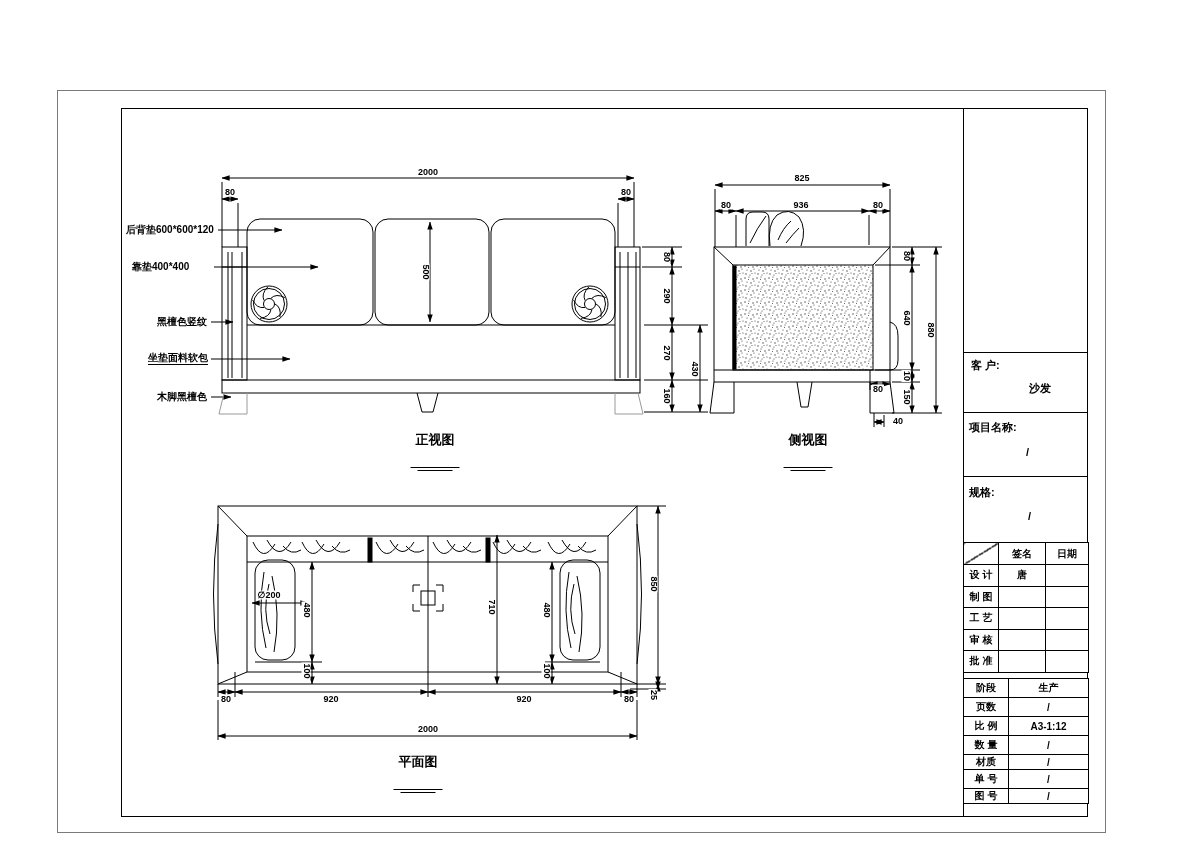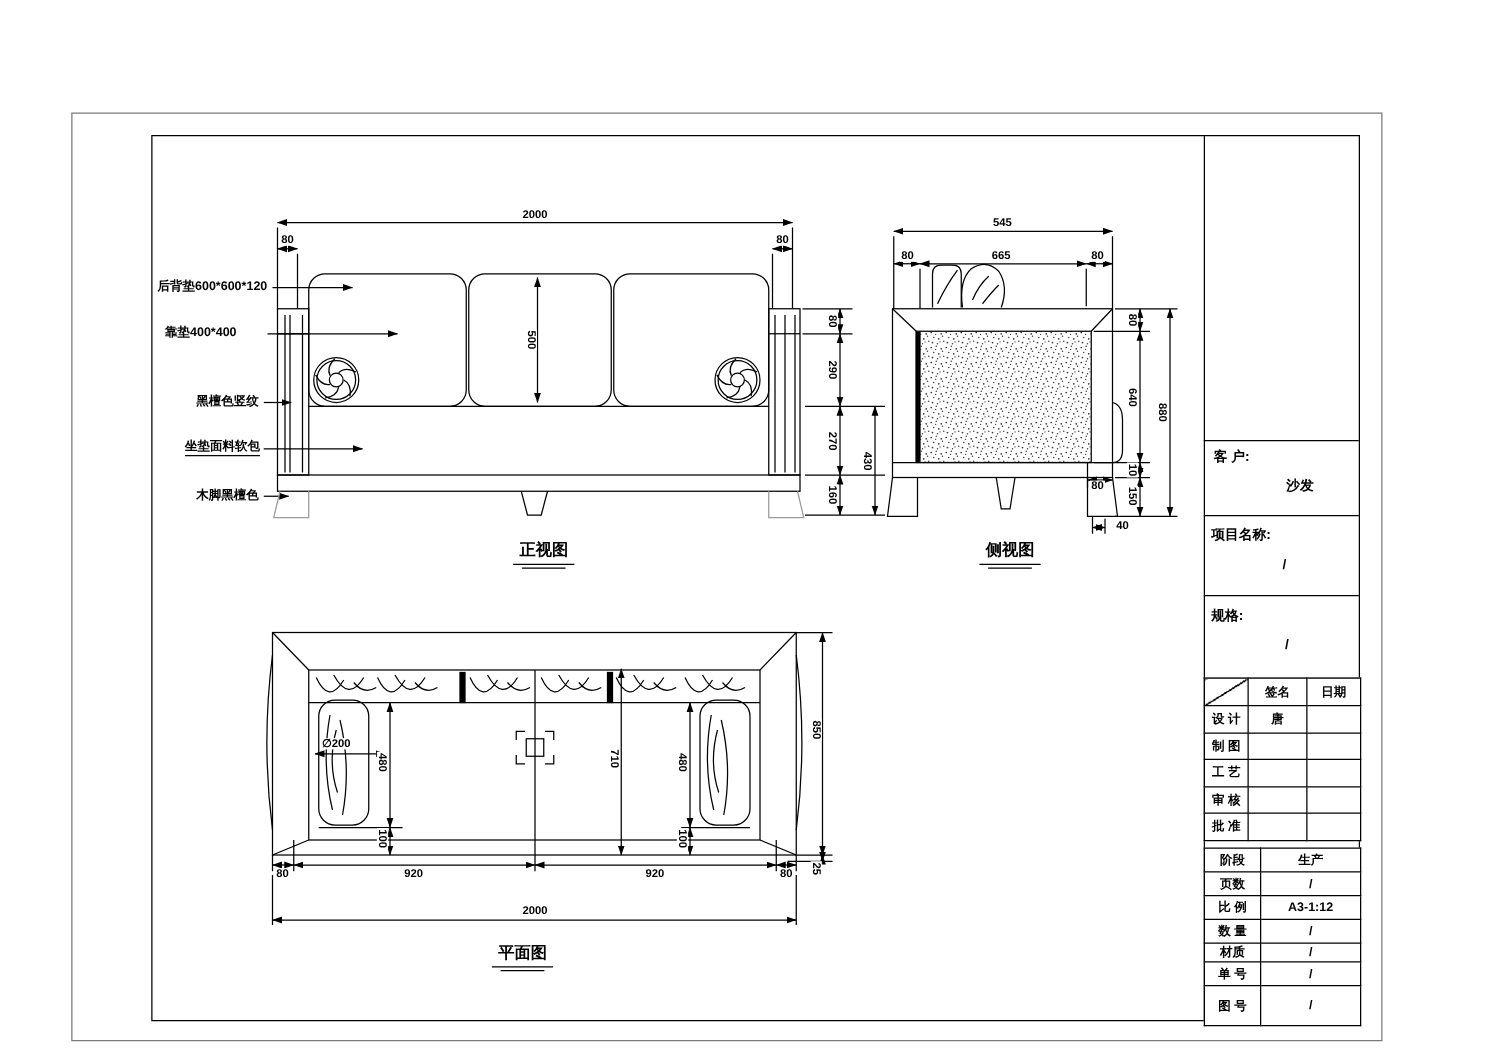--- a/index.html
+++ b/index.html
@@ -6,21 +6,21 @@
   body{width:1191px;height:842px;position:relative;font-family:"Liberation Sans",sans-serif;overflow:hidden;}
   .outer-border{position:absolute;left:57px;top:90px;width:1047px;height:741px;border:1px solid #7a7a7a;}
   .inner-frame{position:absolute;left:121px;top:108px;width:965px;height:707px;border:1.6px solid #000;}
   .vline{position:absolute;border-left:1.5px solid #000;width:0;}
   .hline{position:absolute;border-top:1.5px solid #000;height:0;}
   svg{position:absolute;left:0;top:0;}
   .t{position:absolute;font:bold 9px "Liberation Sans",sans-serif;color:#000;white-space:nowrap;transform:translate(-50%,-50%);background:#fff;padding:0 1px;line-height:1;}
   .tv{position:absolute;font:bold 9px "Liberation Sans",sans-serif;color:#000;white-space:nowrap;transform:translate(-50%,-50%) rotate(90deg);background:#fff;padding:0 1px;line-height:1;}
   .lbl{position:absolute;font:bold 10px "Liberation Sans",sans-serif;color:#000;white-space:nowrap;transform:translateY(-50%);line-height:1;}
   .lbl-u{border-bottom:1px solid #000;padding-bottom:1px;text-align:right;}
-  .cap{position:absolute;font:bold 13px "Liberation Sans",sans-serif;color:#000;white-space:nowrap;transform:translateX(-50%);border-bottom:1.5px solid #000;padding:0 5px 2px 5px;}
+  .cap{position:absolute;font:bold 13px "Liberation Sans",sans-serif;color:#000;white-space:nowrap;transform:translateX(-50%);border-bottom:1.5px solid #000;padding:0 5px 18px 5px;}
   .cap::after{content:"";position:absolute;left:7px;right:7px;bottom:-4px;border-bottom:1px solid #000;}
   .tbl{position:absolute;font:bold 11px "Liberation Sans",sans-serif;color:#000;white-space:nowrap;}
   .tbv{position:absolute;font:bold 11px "Liberation Sans",sans-serif;color:#000;white-space:nowrap;margin-left:32px;}
   table.tb{position:absolute;border-collapse:collapse;table-layout:fixed;background:#fff;}
   table.tb td{border:1.3px solid #000;font:bold 10px "Liberation Sans",sans-serif;color:#000;padding:0;text-align:center;vertical-align:middle;overflow:hidden;}
   td.diag{background:linear-gradient(to bottom right,#fff 47.5%,#000 47.5%,#000 51%,#fff 51%);}
 </style>
 </head>
 <body>
 
@@ -240,23 +240,23 @@
 <span class="tv" style="left:666px;top:353px">270</span>
 <span class="tv" style="left:666px;top:396px">160</span>
 <span class="tv" style="left:694px;top:369px">430</span>
 <span class="lbl" style="left:126px;top:230px">后背垫600*600*120</span>
 <span class="lbl" style="left:132px;top:267px">靠垫400*400</span>
 <span class="lbl" style="left:157px;top:322px">黑檀色竖纹</span>
 <span class="lbl lbl-u" style="left:148px;top:359px">坐垫面料软包</span>
 <span class="lbl" style="left:157px;top:397px">木脚黑檀色</span>
 <span class="cap" style="left:435px;top:431px">正视图</span>
 
-<span class="t" style="left:802px;top:178px">545</span>
+<span class="t" style="left:802px;top:178px">825</span>
 <span class="t" style="left:726px;top:205px">80</span>
-<span class="t" style="left:801px;top:205px">665</span>
+<span class="t" style="left:801px;top:205px">936</span>
 <span class="t" style="left:878px;top:205px">80</span>
 <span class="tv" style="left:906px;top:256px">80</span>
 <span class="tv" style="left:906px;top:318px">640</span>
 <span class="tv" style="left:906px;top:376px">10</span>
 <span class="tv" style="left:906px;top:397px">150</span>
 <span class="tv" style="left:930px;top:330px">880</span>
 <span class="t" style="left:878px;top:389px">80</span>
 <span class="t" style="left:898px;top:421px">40</span>
 <span class="cap" style="left:808px;top:431px">侧视图</span>
 
@@ -351,18 +351,18 @@
     <td>/</td>
   </tr>
   <tr style="height:14px">
     <td>材质</td>
     <td>/</td>
   </tr>
   <tr style="height:19px">
     <td>单 号</td>
     <td>/</td>
   </tr>
-  <tr style="height:32px">
+  <tr style="height:15px">
     <td>图 号</td>
     <td>/</td>
   </tr>
 </tbody>
   </table>
 
 </body></html>

